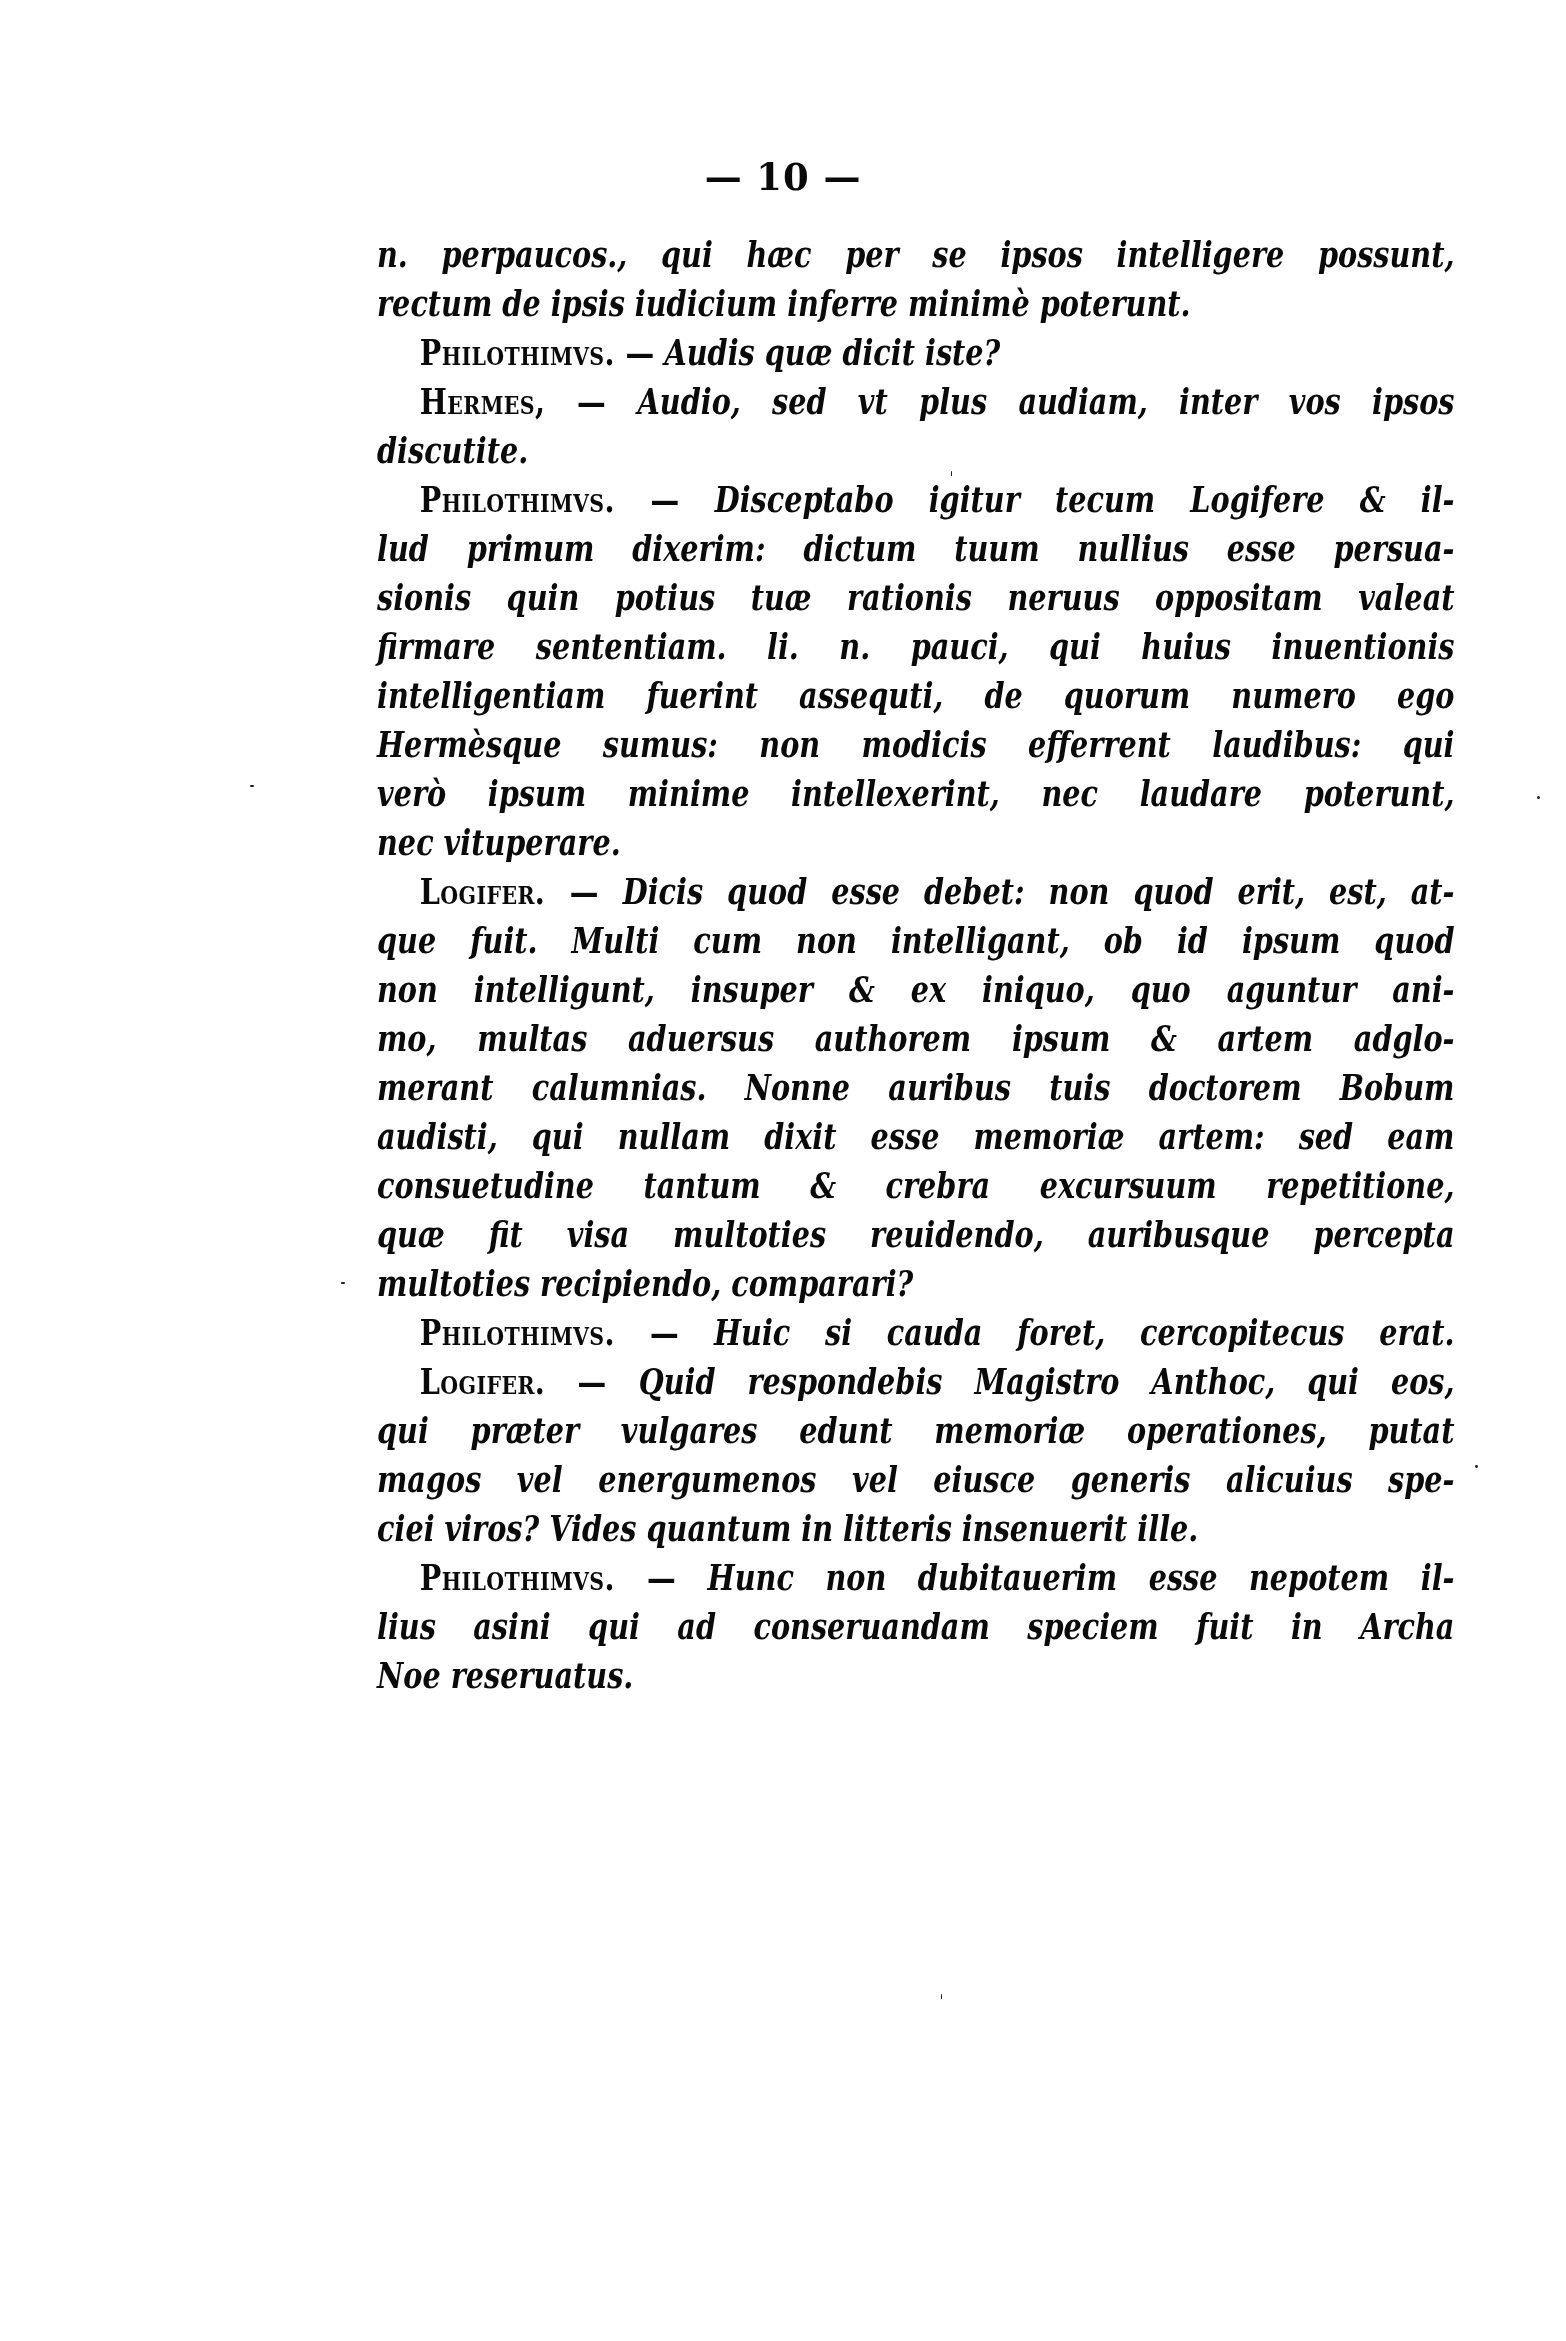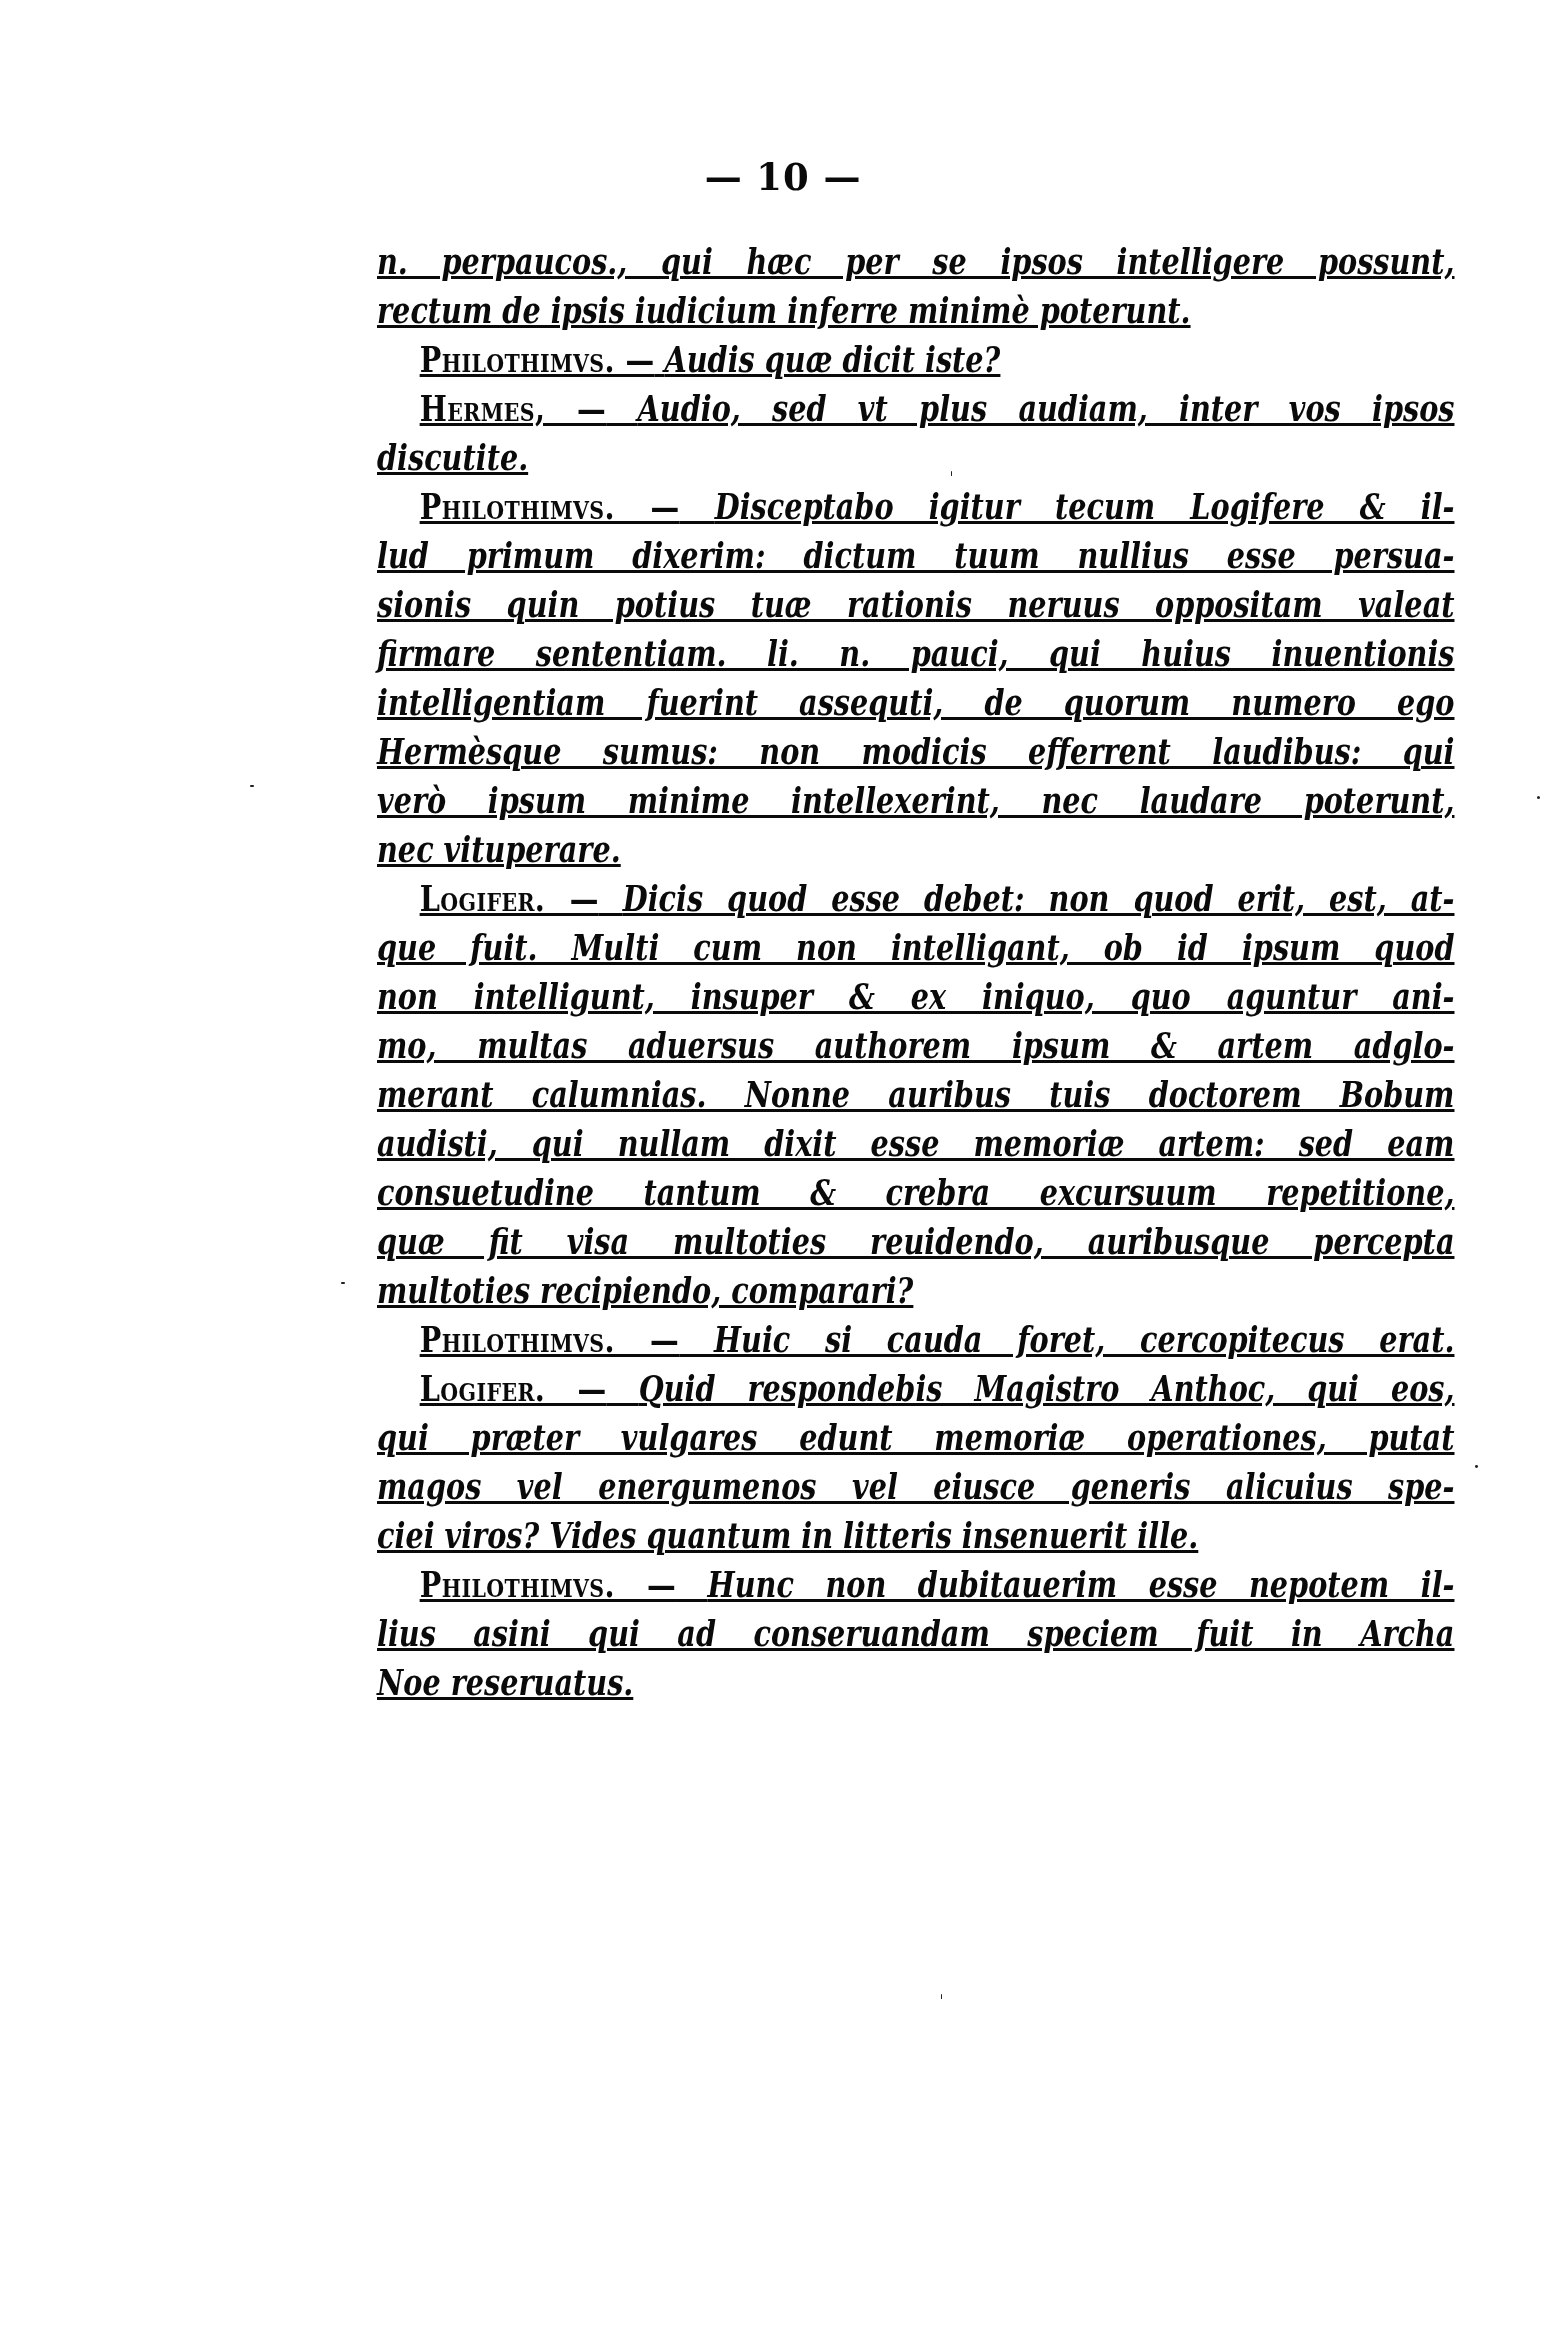--- a/index.html
+++ b/index.html
@@ -21,23 +21,22 @@
     left: 0;
     width: 1566px;
     text-align: center;
     font-size: 37px;
     font-weight: bold;
     letter-spacing: 0.9px;
   }
   .text-block {
     position: absolute;
     left: 377px;
-    top: 237px;
+    top: 230px;
     width: 1077px;
-    text-decoration: underline;
   }
   .line {
     height: 49px;
     line-height: 49px;
     font-size: 35px;
     font-style: italic;
     font-weight: bold;
     white-space: nowrap;
     text-align: justify;
     text-align-last: justify;

